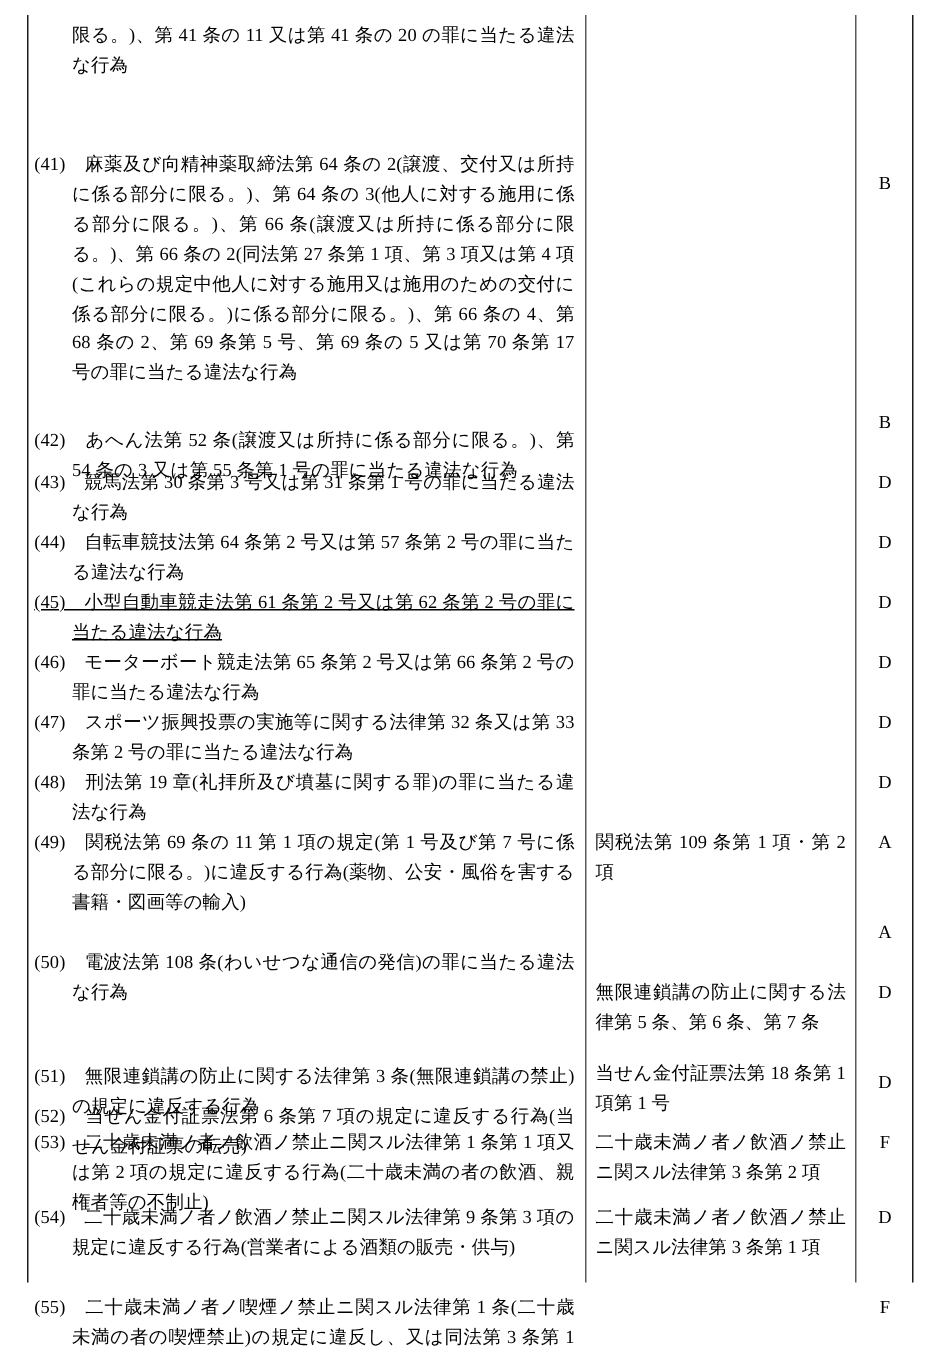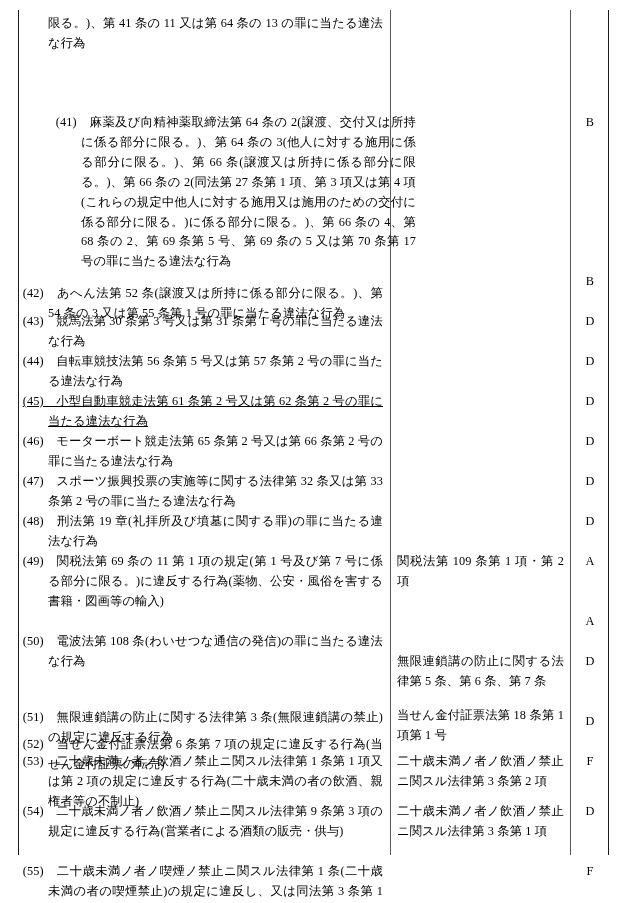--- a/index.html
+++ b/index.html
@@ -111,41 +111,41 @@
 <div class="page">
 
   <div class="law-table">
 
     <div class="col-rule rule-a"></div>
     <div class="col-rule rule-b"></div>
 
     <div class="rows">
 
     <div class="row" style="top: 0px;">
-          <div class="cell c-desc no-hang" style="top: 4px;">限る。)、第 41 条の 11 又は第 64 条の 13 の罪に当たる違法な行為</div>
+          <div class="cell c-desc no-hang" style="top: 4px;">限る。)、第 41 条の 11 又は第 41 条の 20 の罪に当たる違法な行為</div>
           <div class="cell c-prov" style="top: 4px;"></div>
           <div class="cell c-grade" style="top: 4px;"></div>
         </div>
         <div class="row" style="top: 0px;">
-          <div class="cell c-desc" style="top: 103px; margin-left: 33px;">(41)　麻薬及び向精神薬取締法第 64 条の 2(譲渡、交付又は所持に係る部分に限る。)、第 64 条の 3(他人に対する施用に係る部分に限る。)、第 66 条(譲渡又は所持に係る部分に限る。)、第 66 条の 2(同法第 27 条第 1 項、第 3 項又は第 4 項(これらの規定中他人に対する施用又は施用のための交付に係る部分に限る。)に係る部分に限る。)、第 66 条の 4、第 68 条の 2、第 69 条第 5 号、第 69 条の 5 又は第 70 条第 17 号の罪に当たる違法な行為</div>
+          <div class="cell c-desc" style="top: 90px;">(41)　麻薬及び向精神薬取締法第 64 条の 2(譲渡、交付又は所持に係る部分に限る。)、第 64 条の 3(他人に対する施用に係る部分に限る。)、第 66 条(譲渡又は所持に係る部分に限る。)、第 66 条の 2(同法第 27 条第 1 項、第 3 項又は第 4 項(これらの規定中他人に対する施用又は施用のための交付に係る部分に限る。)に係る部分に限る。)、第 66 条の 4、第 68 条の 2、第 69 条第 5 号、第 69 条の 5 又は第 70 条第 17 号の罪に当たる違法な行為</div>
           <div class="cell c-prov" style="top: 103px;"></div>
           <div class="cell c-grade" style="top: 103px;">B</div>
         </div>
         <div class="row" style="top: 0px;">
           <div class="cell c-desc" style="top: 262px; margin-top: 12px;">(42)　あへん法第 52 条(譲渡又は所持に係る部分に限る。)、第 54 条の 3 又は第 55 条第 1 号の罪に当たる違法な行為</div>
           <div class="cell c-prov" style="top: 262px;"></div>
           <div class="cell c-grade" style="top: 262px;">B</div>
         </div>
         <div class="row" style="top: 0px;">
           <div class="cell c-desc" style="top: 302px;">(43)　競馬法第 30 条第 3 号又は第 31 条第 1 号の罪に当たる違法な行為</div>
           <div class="cell c-prov" style="top: 302px;"></div>
           <div class="cell c-grade" style="top: 302px;">D</div>
         </div>
         <div class="row" style="top: 0px;">
-          <div class="cell c-desc" style="top: 342px;">(44)　自転車競技法第 56 条第 5 号又は第 57 条第 2 号の罪に当たる違法な行為</div>
+          <div class="cell c-desc" style="top: 342px;">(44)　自転車競技法第 64 条第 2 号又は第 57 条第 2 号の罪に当たる違法な行為</div>
           <div class="cell c-prov" style="top: 342px;"></div>
           <div class="cell c-grade" style="top: 342px;">D</div>
         </div>
         <div class="row" style="top: 0px;">
           <div class="cell c-desc" style="top: 382px; text-decoration: underline;">(45)　小型自動車競走法第 61 条第 2 号又は第 62 条第 2 号の罪に当たる違法な行為</div>
           <div class="cell c-prov" style="top: 382px;"></div>
           <div class="cell c-grade" style="top: 382px;">D</div>
         </div>
         <div class="row" style="top: 0px;">
           <div class="cell c-desc" style="top: 422px;">(46)　モーターボート競走法第 65 条第 2 号又は第 66 条第 2 号の罪に当たる違法な行為</div>

